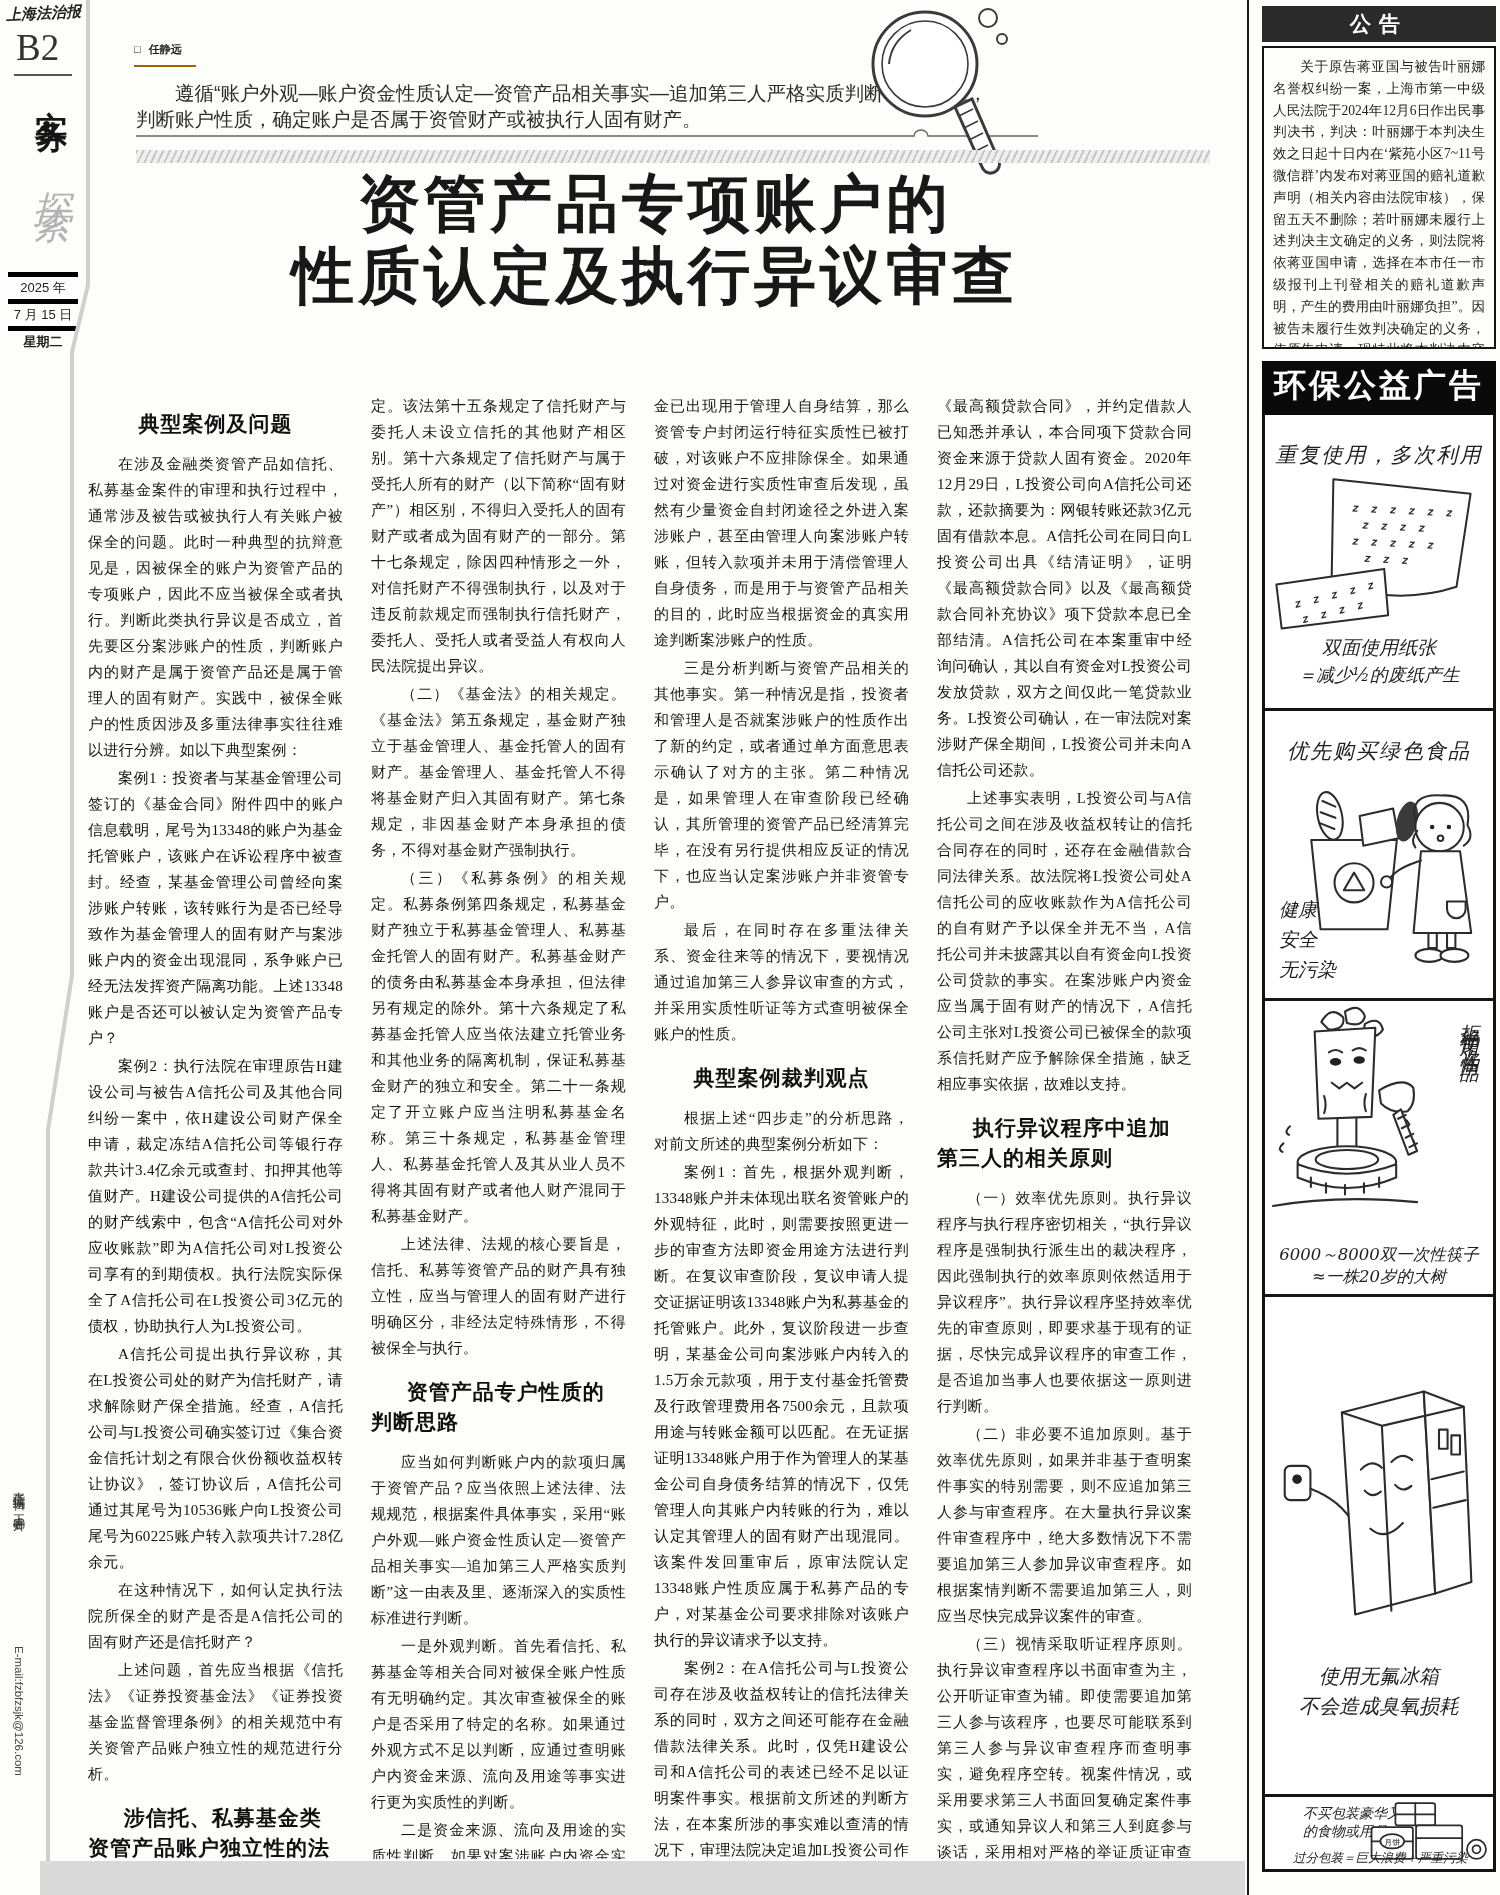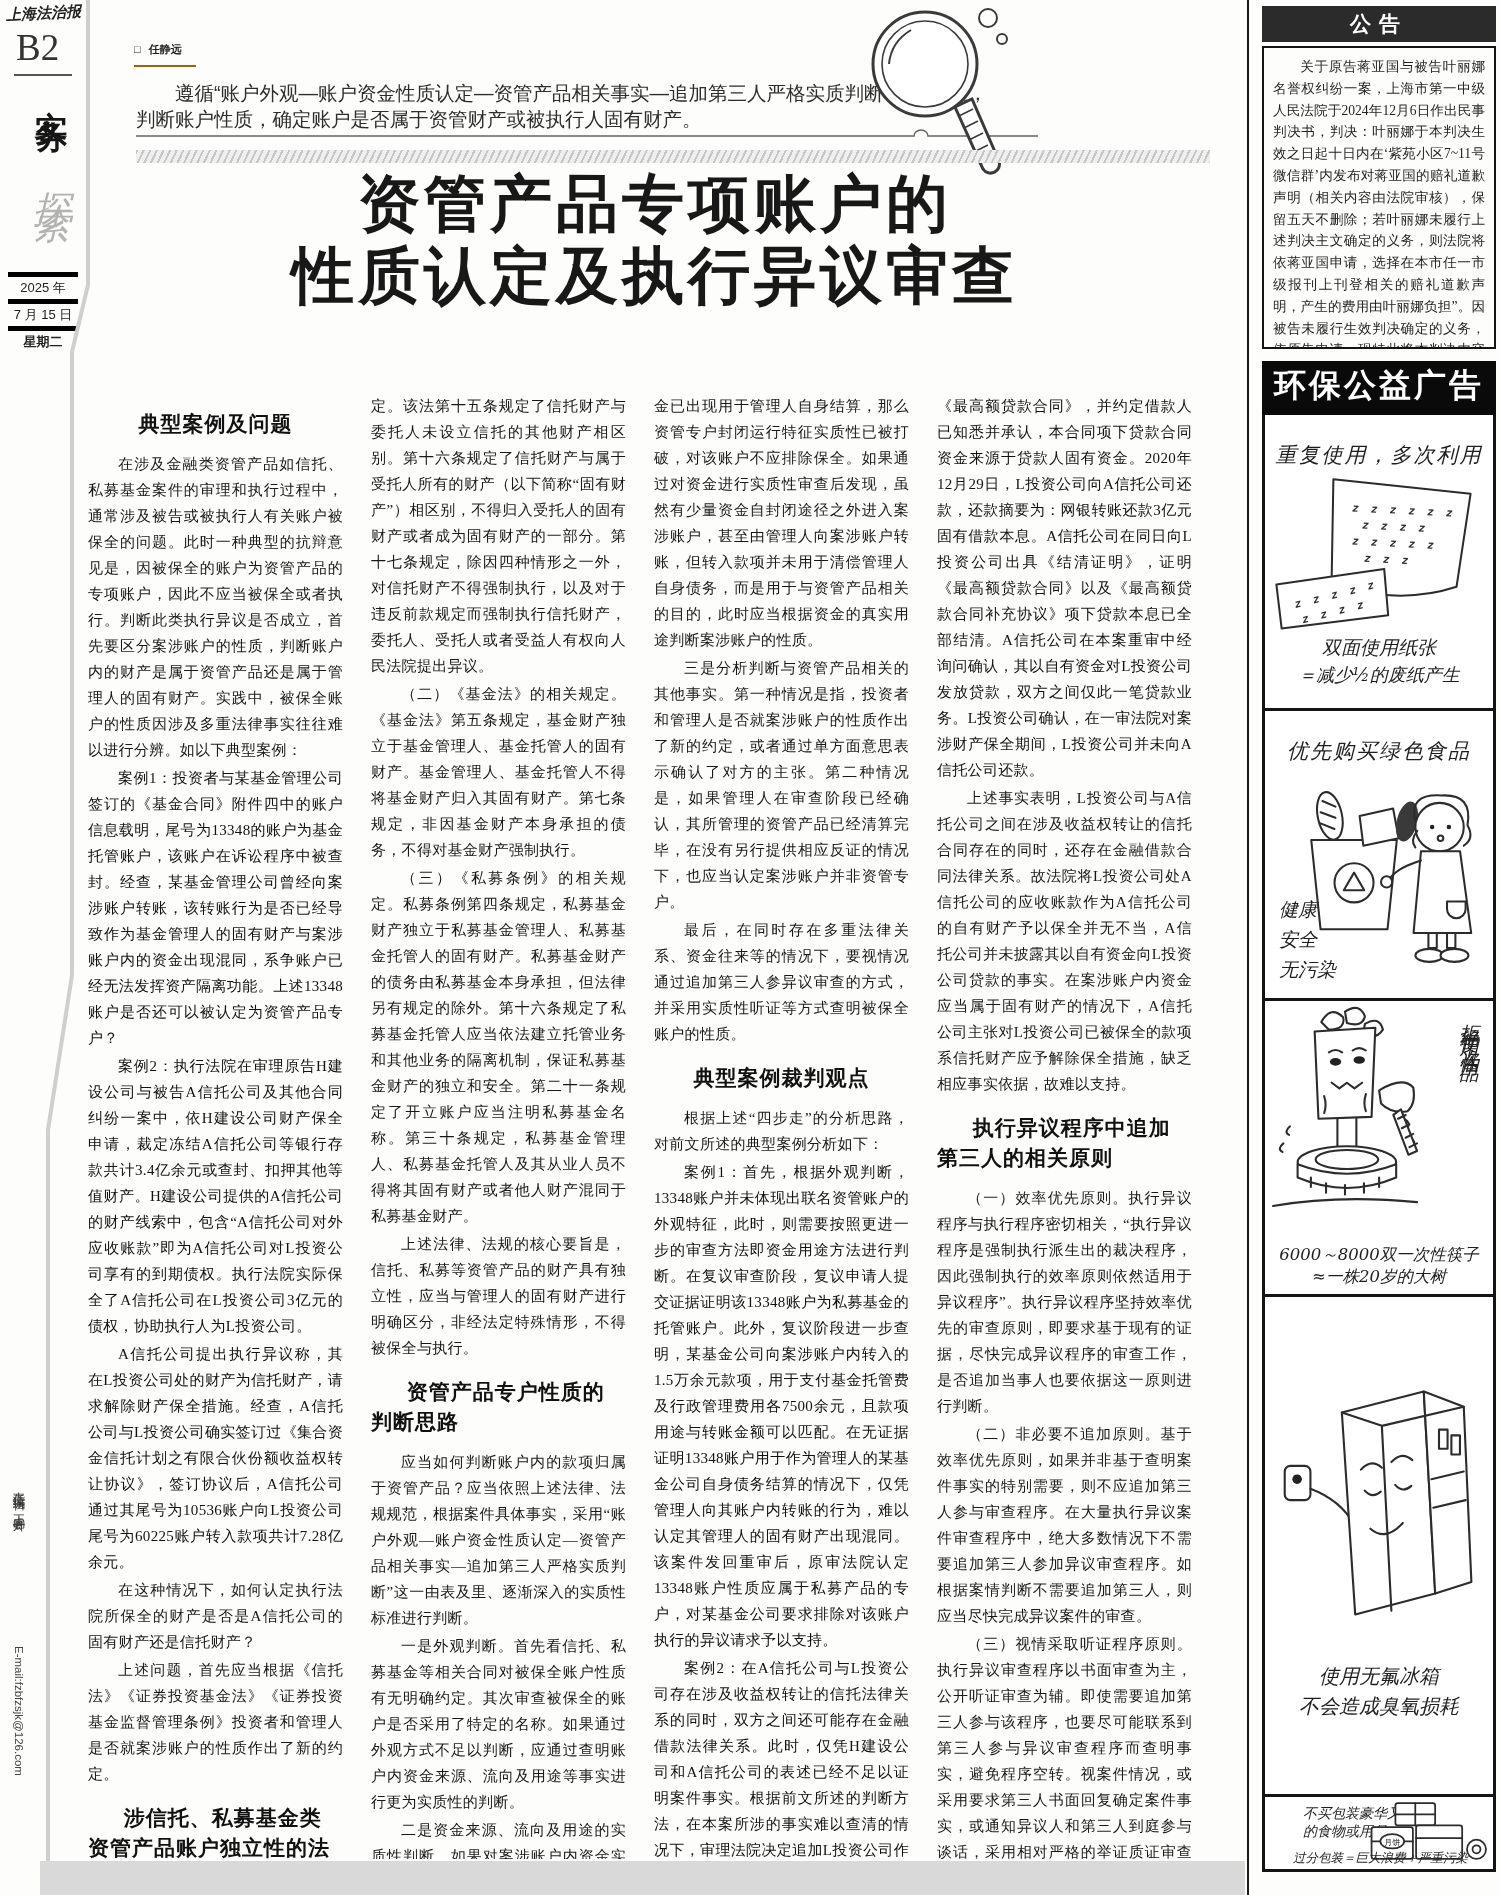--- a/index.html
+++ b/index.html
@@ -152,21 +152,21 @@
   </h1>
 
   <div class="cols">
     <div class="colm">
       <h3 class="ch c">典型案例及问题</h3>
       <p>在涉及金融类资管产品如信托、私募基金案件的审理和执行过程中，通常涉及被告或被执行人有关账户被保全的问题。此时一种典型的抗辩意见是，因被保全的账户为资管产品的专项账户，因此不应当被保全或者执行。判断此类执行异议是否成立，首先要区分案涉账户的性质，判断账户内的财产是属于资管产品还是属于管理人的固有财产。实践中，被保全账户的性质因涉及多重法律事实往往难以进行分辨。如以下典型案例：</p>
       <p class="kai">案例1：投资者与某基金管理公司签订的《基金合同》附件四中的账户信息载明，尾号为13348的账户为基金托管账户，该账户在诉讼程序中被查封。经查，某基金管理公司曾经向案涉账户转账，该转账行为是否已经导致作为基金管理人的固有财产与案涉账户内的资金出现混同，系争账户已经无法发挥资产隔离功能。上述13348账户是否还可以被认定为资管产品专户？</p>
       <p class="kai">案例2：执行法院在审理原告H建设公司与被告A信托公司及其他合同纠纷一案中，依H建设公司财产保全申请，裁定冻结A信托公司等银行存款共计3.4亿余元或查封、扣押其他等值财产。H建设公司提供的A信托公司的财产线索中，包含“A信托公司对外应收账款”即为A信托公司对L投资公司享有的到期债权。执行法院实际保全了A信托公司在L投资公司3亿元的债权，协助执行人为L投资公司。</p>
       <p class="kai">A信托公司提出执行异议称，其在L投资公司处的财产为信托财产，请求解除财产保全措施。经查，A信托公司与L投资公司确实签订过《集合资金信托计划之有限合伙份额收益权转让协议》，签订协议后，A信托公司通过其尾号为10536账户向L投资公司尾号为60225账户转入款项共计7.28亿余元。</p>
       <p>在这种情况下，如何认定执行法院所保全的财产是否是A信托公司的固有财产还是信托财产？</p>
-      <p>上述问题，首先应当根据《信托法》《证券投资基金法》《证券投资基金监督管理条例》投资者和管理人是否就案涉账户的性质作出了新的约定。</p>
+      <p>上述问题，首先应当根据《信托法》《证券投资基金法》《证券投资基金监督管理条例》的相关规范中有关资管产品账户独立性的规范进行分析。</p>
       <h3 class="ch">涉信托、私募基金类资管产品账户独立性的法律法规</h3>
 
     </div>
     <div class="colm">
       <p class="cont">定。该法第十五条规定了信托财产与委托人未设立信托的其他财产相区别。第十六条规定了信托财产与属于受托人所有的财产（以下简称“固有财产”）相区别，不得归入受托人的固有财产或者成为固有财产的一部分。第十七条规定，除因四种情形之一外，对信托财产不得强制执行，以及对于违反前款规定而强制执行信托财产，委托人、受托人或者受益人有权向人民法院提出异议。</p>
       <p>（二）《基金法》的相关规定。《基金法》第五条规定，基金财产独立于基金管理人、基金托管人的固有财产。基金管理人、基金托管人不得将基金财产归入其固有财产。第七条规定，非因基金财产本身承担的债务，不得对基金财产强制执行。</p>
       <p>（三）《私募条例》的相关规定。私募条例第四条规定，私募基金财产独立于私募基金管理人、私募基金托管人的固有财产。私募基金财产的债务由私募基金本身承担，但法律另有规定的除外。第十六条规定了私募基金托管人应当依法建立托管业务和其他业务的隔离机制，保证私募基金财产的独立和安全。第二十一条规定了开立账户应当注明私募基金名称。第三十条规定，私募基金管理人、私募基金托管人及其从业人员不得将其固有财产或者他人财产混同于私募基金财产。</p>
       <p>上述法律、法规的核心要旨是，信托、私募等资管产品的财产具有独立性，应当与管理人的固有财产进行明确区分，非经法定特殊情形，不得被保全与执行。</p>
       <h3 class="ch">资管产品专户性质的判断思路</h3>
       <p>应当如何判断账户内的款项归属于资管产品？应当依照上述法律、法规规范，根据案件具体事实，采用“账户外观—账户资金性质认定—资管产品相关事实—追加第三人严格实质判断”这一由表及里、逐渐深入的实质性标准进行判断。</p>

